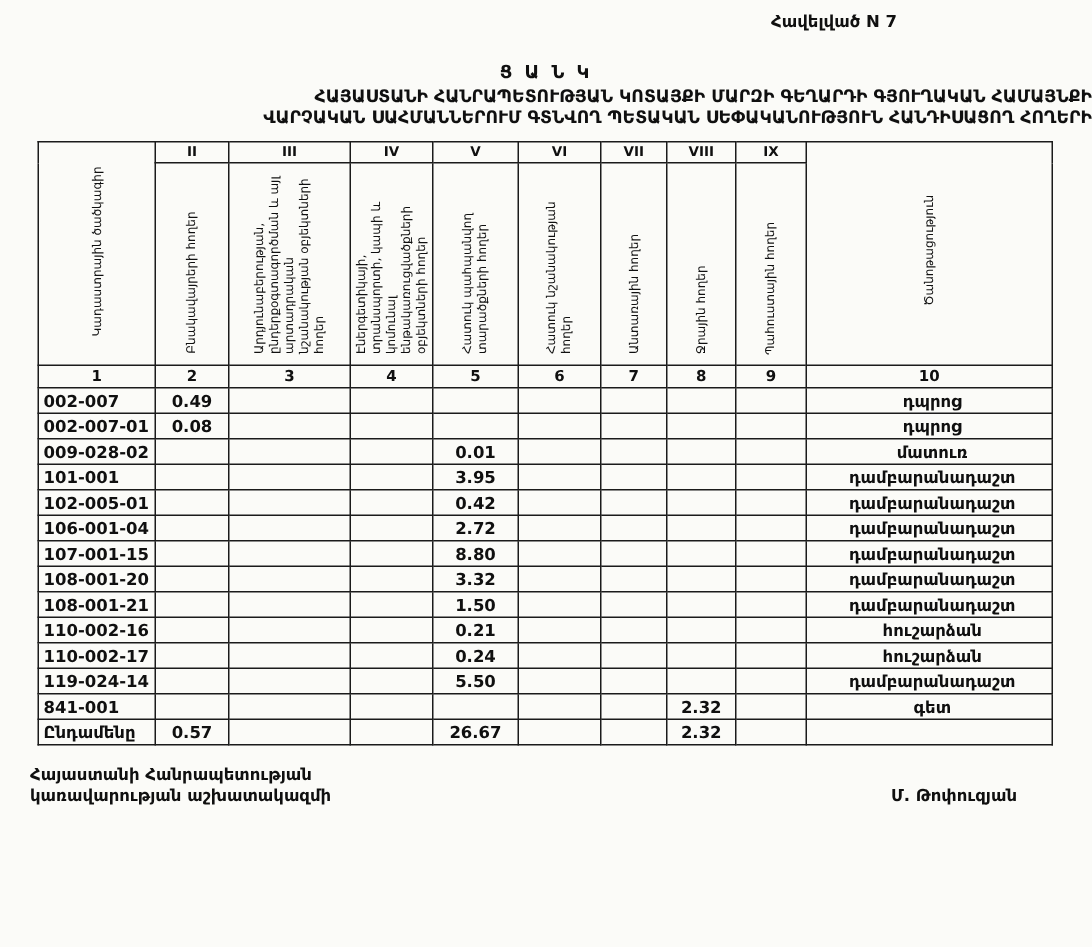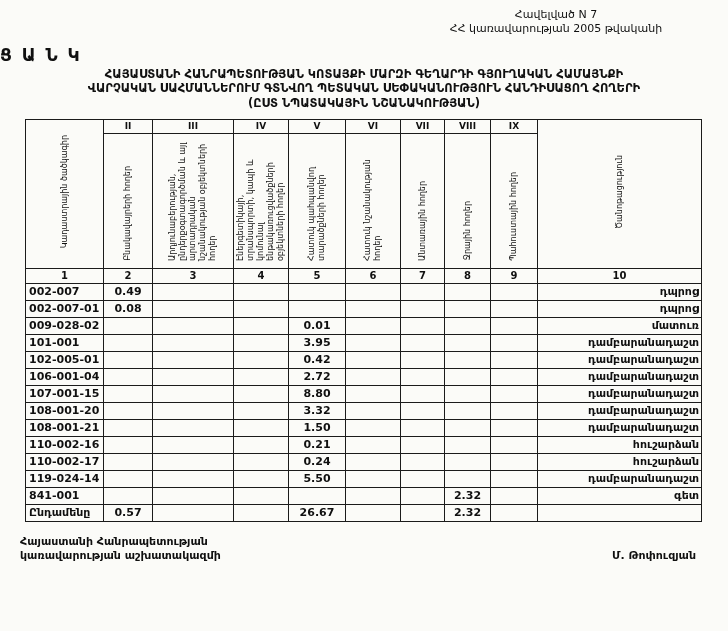--- a/index.html
+++ b/index.html
@@ -4,27 +4,27 @@
 <style>
   html,body{margin:0;padding:0;}
   body{
     width:728px;height:631px;overflow:hidden;
     background:#fbfbf8;color:#101010;
     font-family:"DejaVu Sans",sans-serif;
     position:relative;
   }
   .appendix{
     margin:8px 22px 0 auto;width:300px;
-    text-align:center;font-size:11px;font-weight:normal;line-height:1.25;
+    text-align:center;font-size:11px;font-weight:bold;line-height:1.25;
   }
   .tsank{
-    text-align:left;font-size:17px;font-weight:bold;margin-top:9px;letter-spacing:2px;
+    text-align:center;font-size:12px;font-weight:bold;margin-top:19px;letter-spacing:2px;
   }
   .doc-title{
-    text-align:center;font-size:11.5px;font-weight:bold;line-height:1.28;margin-top:2px;
+    text-align:right;font-size:11.5px;font-weight:bold;line-height:1.28;margin-top:2px;
   }
   table{
     border-collapse:collapse;table-layout:fixed;width:676px;
     margin:8px 0 0 25px;
   }
   th,td{border:1px solid #1b1b1b;padding:0 2px;overflow:hidden;}
   .roman{height:13px;font-size:9px;font-weight:bold;text-align:center;padding:0;}
   .vhead{vertical-align:bottom;text-align:center;height:128px;padding:3px 1px;}
   .vhead.span2{vertical-align:middle;}
   .vtext{
@@ -32,42 +32,40 @@
     writing-mode:vertical-rl;transform:rotate(180deg);
     font-size:8px;font-weight:normal;line-height:1.25;
     max-height:122px;text-align:left;
   }
   .vhead.span2 .vtext{max-height:136px;}
   .numrow th{height:14px;font-size:10px;font-weight:bold;text-align:center;padding:0;}
   tbody td{height:16px;font-size:11px;font-weight:bold;white-space:nowrap;}
   tbody td.col0{text-align:left;padding-left:3px;}
   tbody td.col1,tbody td.col2,tbody td.col3,tbody td.col4,
   tbody td.col5,tbody td.col6,tbody td.col7,tbody td.col8{text-align:center;}
-  tbody td.col9{text-align:right;padding-left:6px;}
+  tbody td.col9{text-align:center;padding-left:6px;}
   tbody tr[data-name="total-row"] td.col0{}
   .footer{
     display:flex;justify-content:space-between;align-items:flex-end;
-    margin:13px 32px 0 20px;
+    margin:13px 50px 0 20px;
     font-size:11px;font-weight:bold;line-height:1.3;
   }
 </style>
 </head>
 <body data-name="scanned-document-page">
 
 <div class="appendix" data-name="appendix-reference">
   <div data-name="appendix-line-1">Հավելված N 7</div>
-  <div data-name="appendix-line-2">ՀՀ կառավարության 2005 թվականի</div>
 </div>
 
 <div class="tsank" data-name="list-heading">Ց Ա Ն Կ</div>
 
 <div class="doc-title" data-name="document-title">
   <div data-name="document-title-line-1">ՀԱՅԱՍՏԱՆԻ ՀԱՆՐԱՊԵՏՈՒԹՅԱՆ ԿՈՏԱՅՔԻ ՄԱՐԶԻ ԳԵՂԱՐԴԻ ԳՅՈՒՂԱԿԱՆ ՀԱՄԱՅՆՔԻ</div>
   <div data-name="document-title-line-2">ՎԱՐՉԱԿԱՆ ՍԱՀՄԱՆՆԵՐՈՒՄ ԳՏՆՎՈՂ  ՊԵՏԱԿԱՆ ՍԵՓԱԿԱՆՈՒԹՅՈՒՆ  ՀԱՆԴԻՍԱՑՈՂ ՀՈՂԵՐԻ</div>
-  <div data-name="document-title-line-3">(ԸՍՏ ՆՊԱՏԱԿԱՅԻՆ ՆՇԱՆԱԿՈՒԹՅԱՆ)</div>
 </div>
 
 <table data-name="land-category-table">
   <colgroup>
     <col style="width:78px">
       <col style="width:49px">
       <col style="width:81px">
     <col style="width:55px">
       <col style="width:57px">
       <col style="width:55px">

